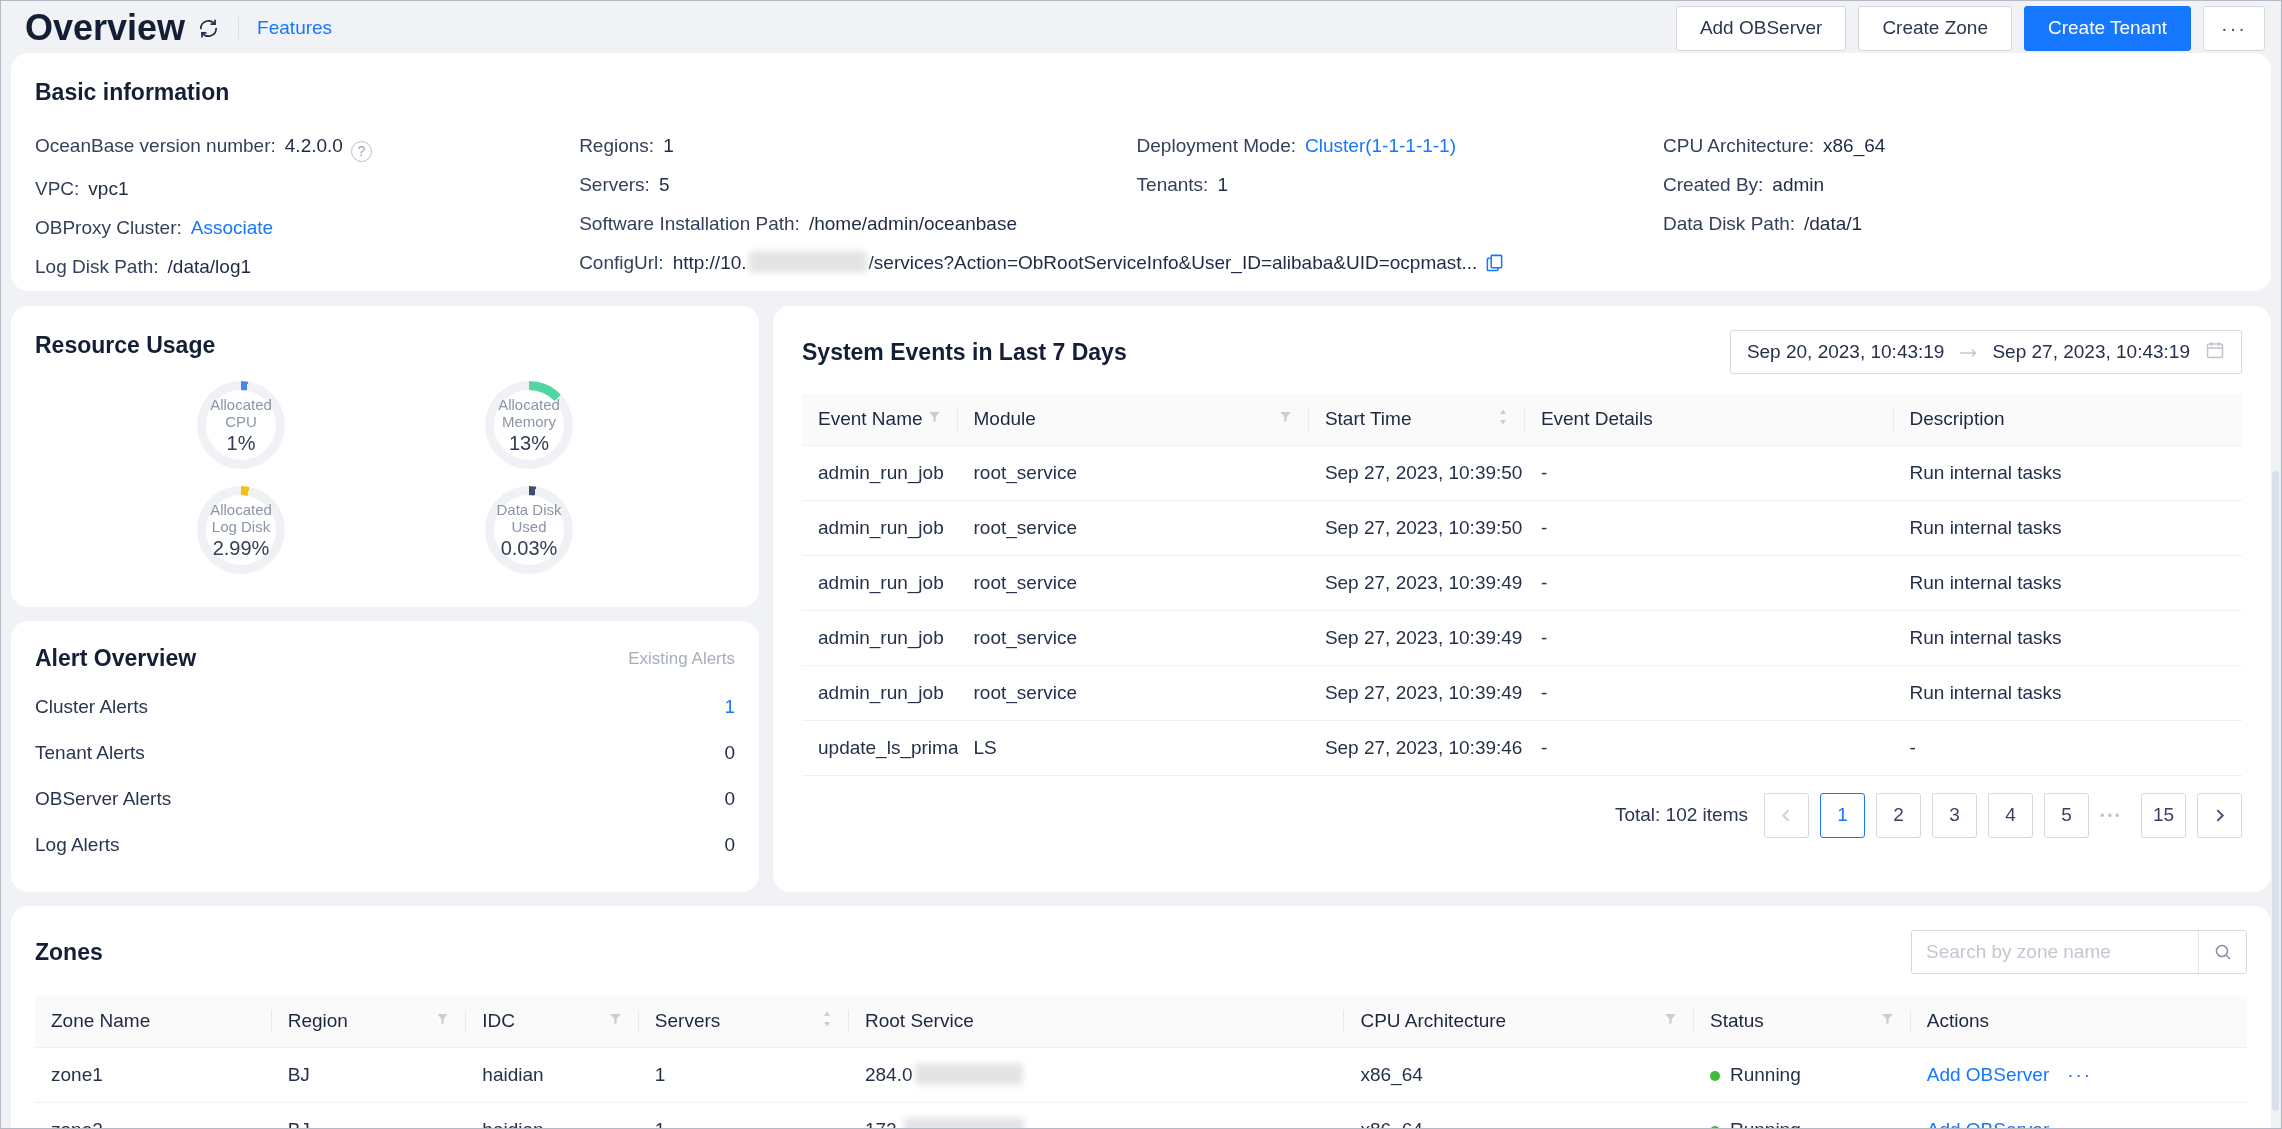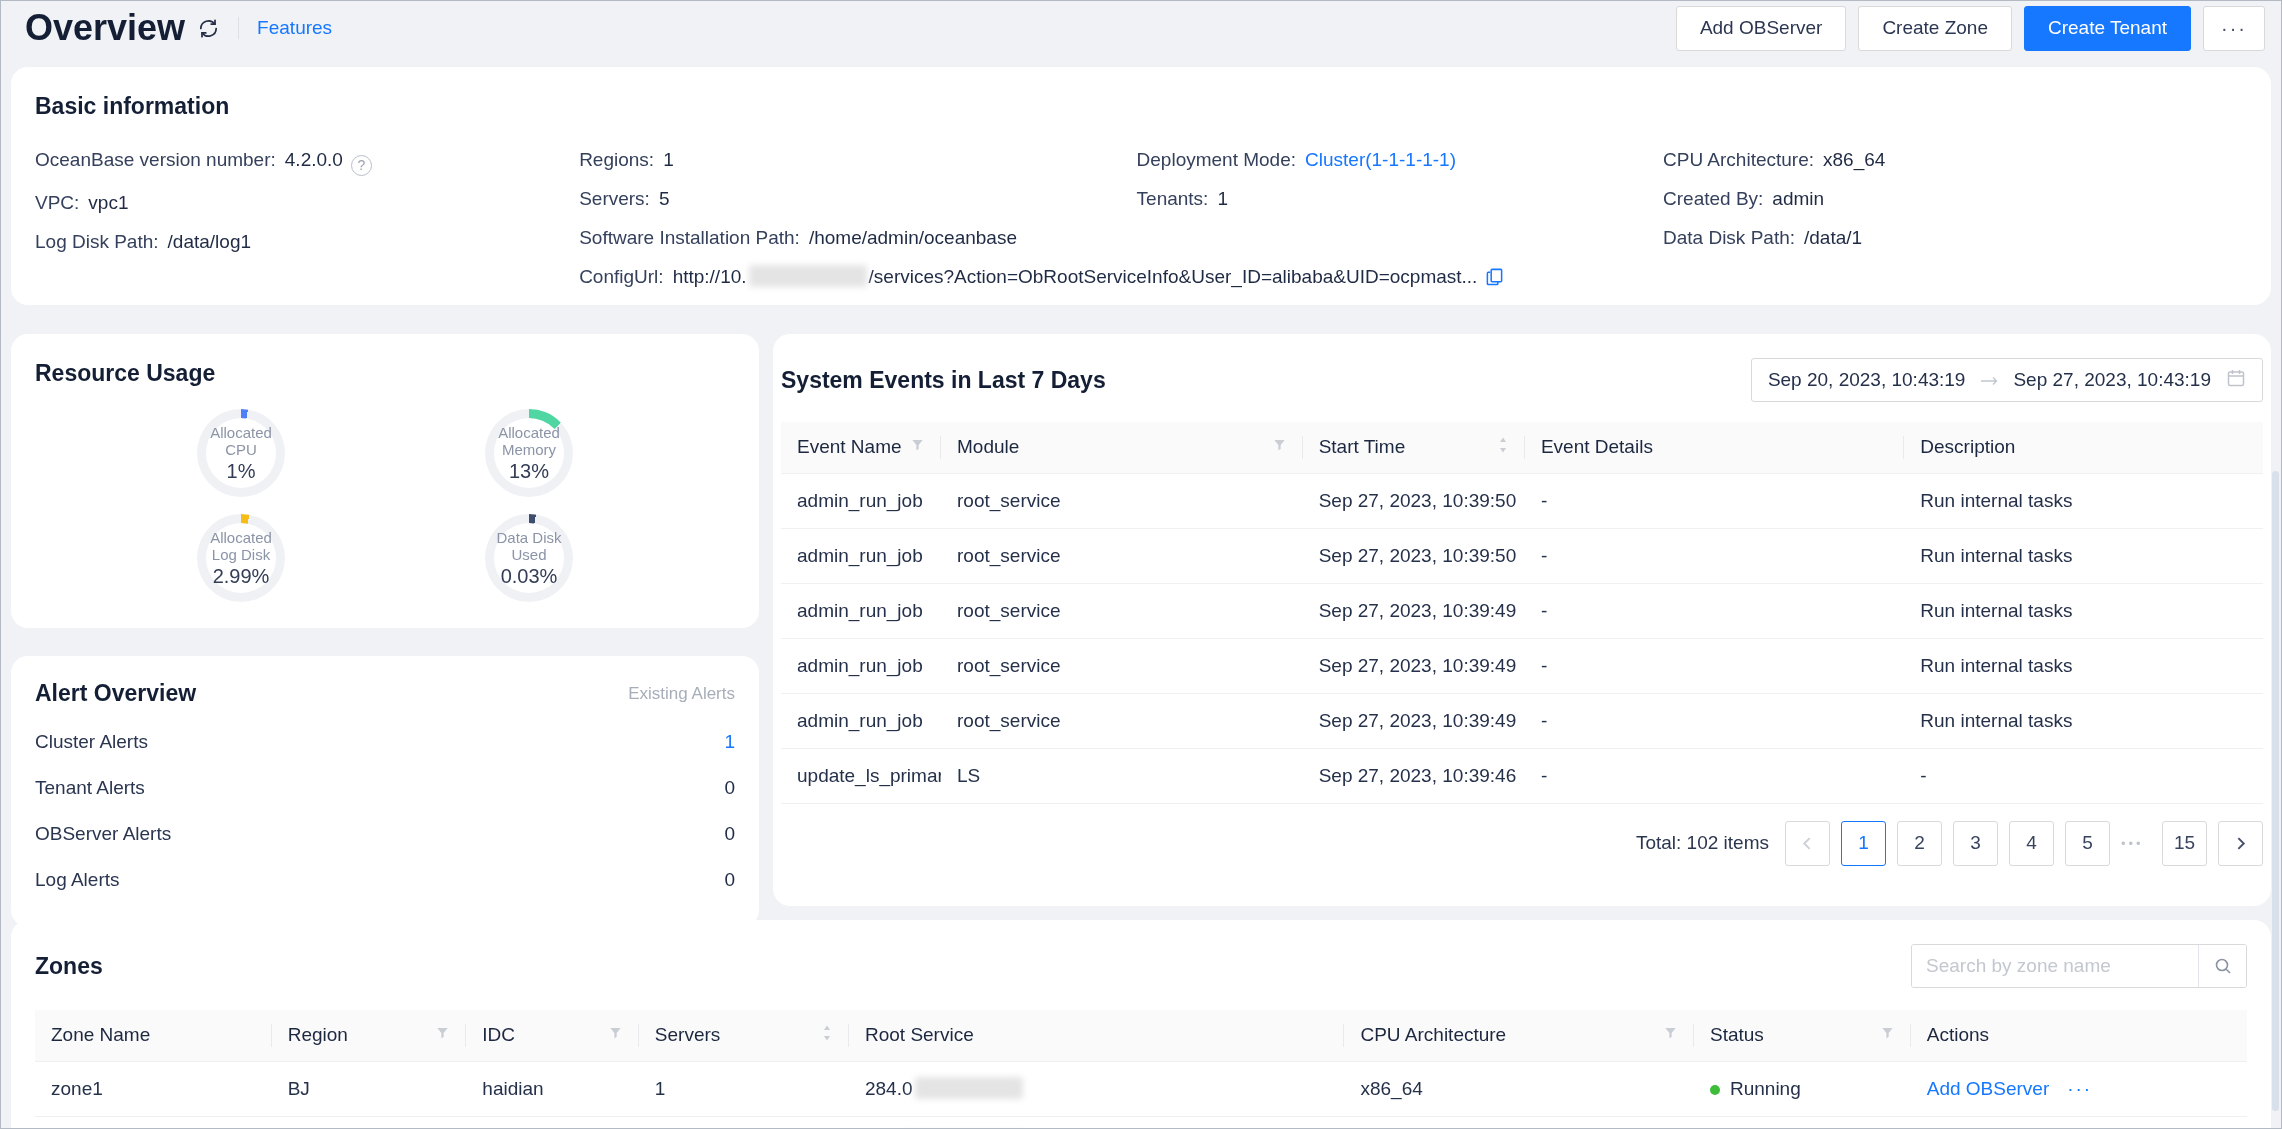--- a/index.html
+++ b/index.html
@@ -25,28 +25,28 @@
   .features-link{ color:#1677ff; font-size:19px; text-decoration:none; cursor:pointer; }
   .ph-right{ display:flex; align-items:center; gap:12px; }
   .btn{
     height:45px; padding:0 23px; font-size:19px; font-family:inherit;
     background:#fff; border:1px solid #d9d9d9; border-radius:3px; color:#2b3650; cursor:pointer;
   }
   .btn-primary{ background:#1677ff; border-color:#1677ff; color:#fff; }
   .btn-more{ padding:0 17px; font-size:20px; letter-spacing:2px; color:#45506a; }
   
   .content{ padding:0 10px; }
-  .card{ background:#fff; border-radius:17px;margin-top:14px; }
+  .card{ background:#fff; border-radius:17px; }
   .card h2{ margin:0; font-size:23px; font-weight:700; color:#141e35; }
   .card-basic{ height:238px; padding:26px 24px; margin-bottom:15px; }
   .row2{ display:flex; gap:14px; margin-bottom:14px; height:586px; }
   .col-left{ width:748px; flex:none; display:flex; flex-direction:column; gap:14px; }
   .card-resource{ height:302px; padding:26px 24px; }
   .card-alerts{ flex:1; padding:24px 24px; }
-  .card-events{ flex:1; padding:24px 8px 0; }
+  .card-events{ flex:1; padding:24px 29px 0; }
   .card-zones{ height:400px; padding:24px 24px 0; }
   
   .info-grid{ display:grid; grid-template-columns:24.6% 25.2% 23.8% 26.4%; margin-top:27px; }
   .info-col{ display:flex; flex-direction:column; }
   .info-row{ font-size:19px; line-height:25px; margin-bottom:14px; white-space:nowrap; }
   .info-label{ color:#35405c; }
   .info-value{ color:#1f2a44; margin-left:9px; }
   .link{ color:#1677ff; cursor:pointer; text-decoration:none; }
   .help-icon{
     display:inline-flex; width:21px; height:21px; border-radius:50%;
@@ -137,20 +137,21 @@
 </div>
 
 <div class="content">
 
   <section class="card card-basic">
     <h2>Basic information</h2>
     <div class="info-grid" id="basic-info-grid">
         <div class="info-col">
           <div class="info-row"><span class="info-label">OceanBase version number:</span><span class="info-value">4.2.0.0</span><span class="help-icon">?</span></div>
           <div class="info-row"><span class="info-label">VPC:</span><span class="info-value">vpc1</span></div>
+          <div class="info-row"><span class="info-label">OBProxy Cluster:</span><span class="info-value"><a class="link">Associate</a></span></div>
           <div class="info-row"><span class="info-label">Log Disk Path:</span><span class="info-value">/data/log1</span></div>
         </div>
         <div class="info-col">
           <div class="info-row"><span class="info-label">Regions:</span><span class="info-value">1</span></div>
           <div class="info-row"><span class="info-label">Servers:</span><span class="info-value">5</span></div>
           <div class="info-row"><span class="info-label">Software Installation Path:</span><span class="info-value">/home/admin/oceanbase</span></div>
           <div class="info-row"><span class="info-label">ConfigUrl:</span><span class="info-value"><span>http://10.</span><span class="redacted" style="width: 118px;"></span><span>/services?Action=ObRootServiceInfo&amp;User_ID=alibaba&amp;UID=ocpmast...</span></span><span><svg class="copy-icon" width="19" height="19" viewBox="0 0 20 20" fill="none" stroke="#1677ff" stroke-width="1.6">
                 <rect x="6.5" y="2.5" width="11" height="13" rx="1"></rect>
                 <path d="M13.5 15.5v2a1 1 0 0 1-1 1h-9a1 1 0 0 1-1-1v-11a1 1 0 0 1 1-1h2"></path>
               </svg></span></div>

